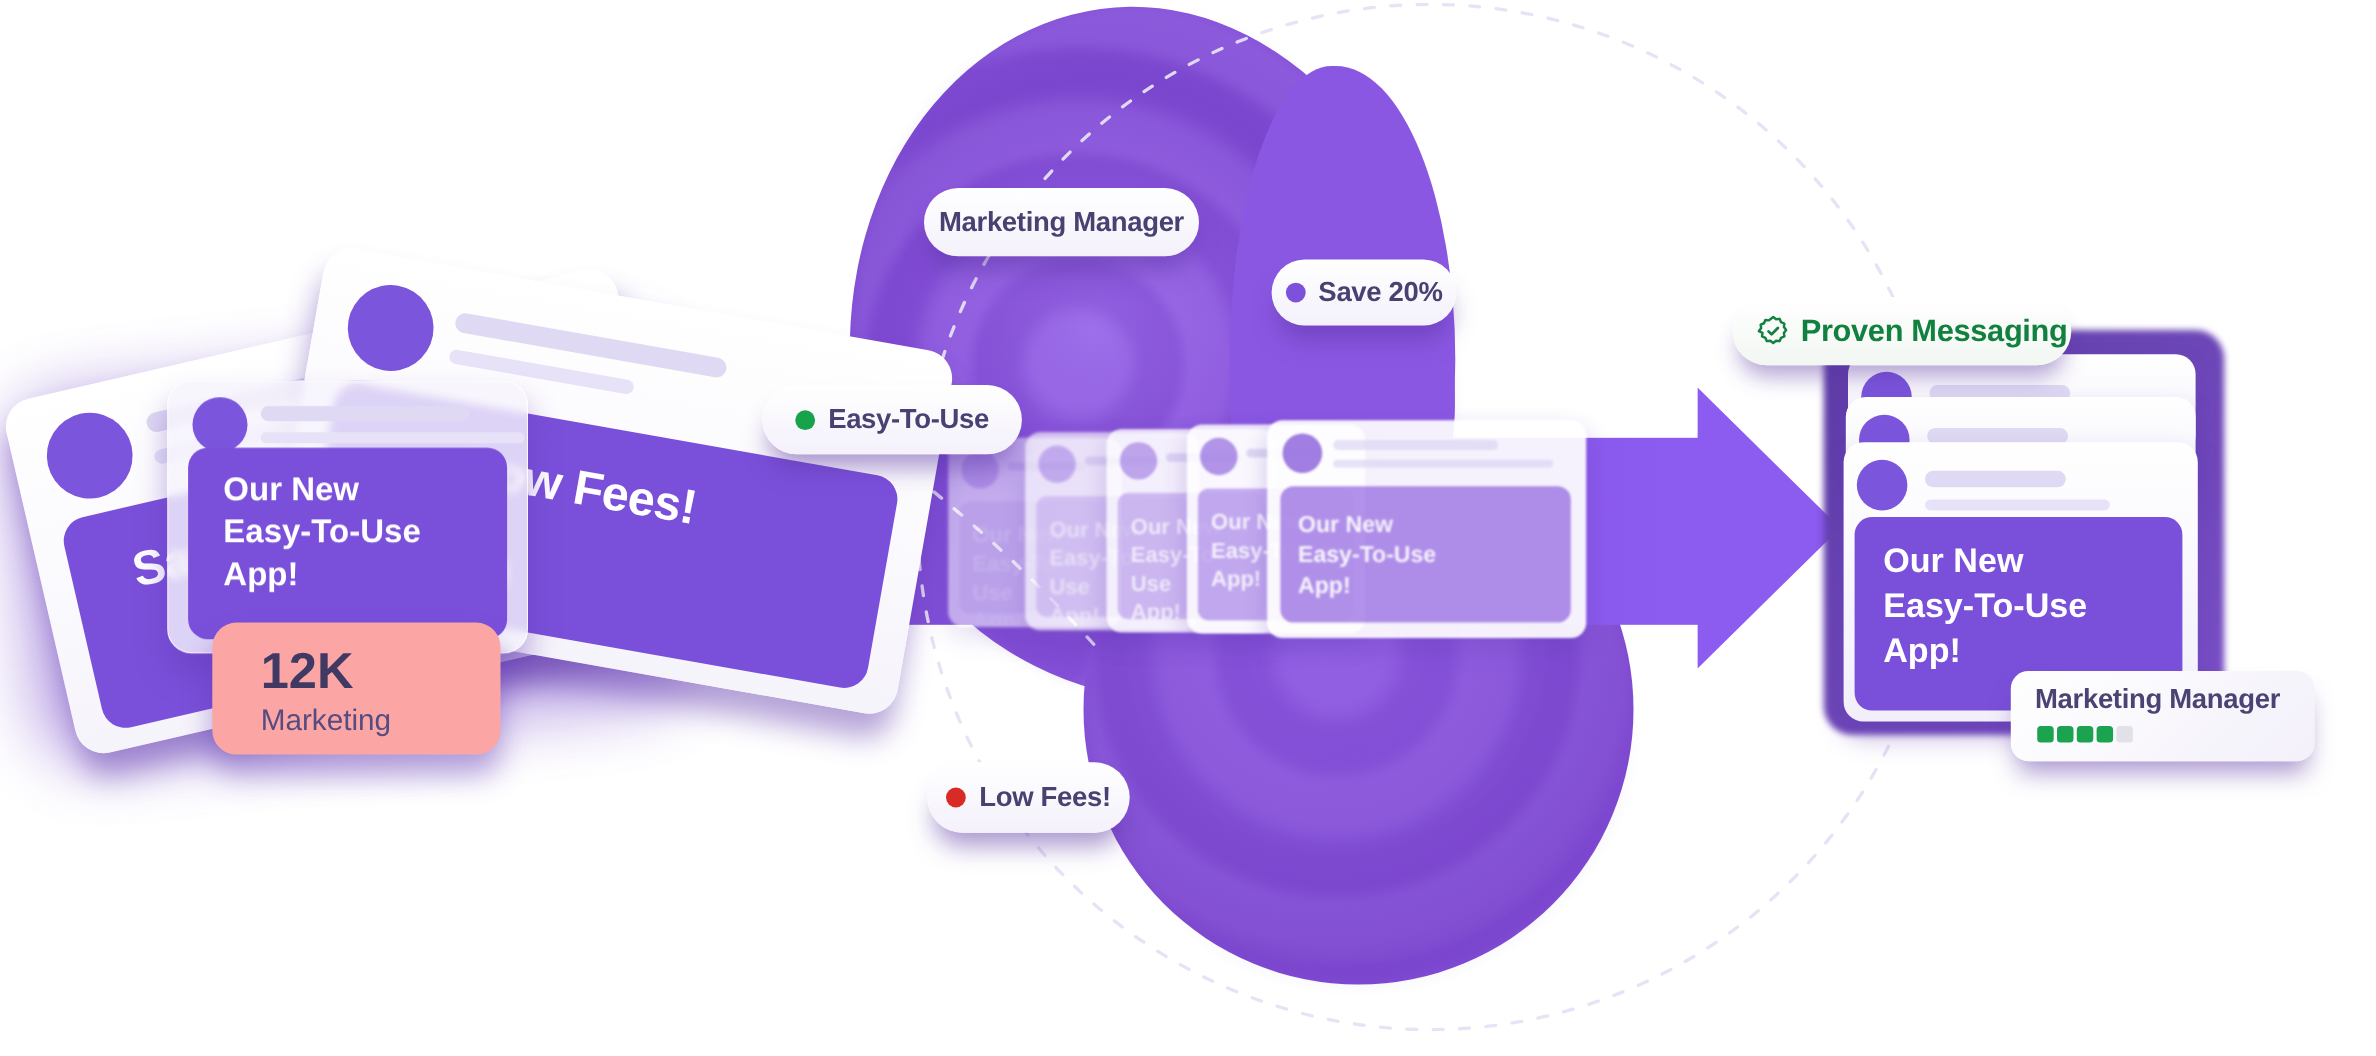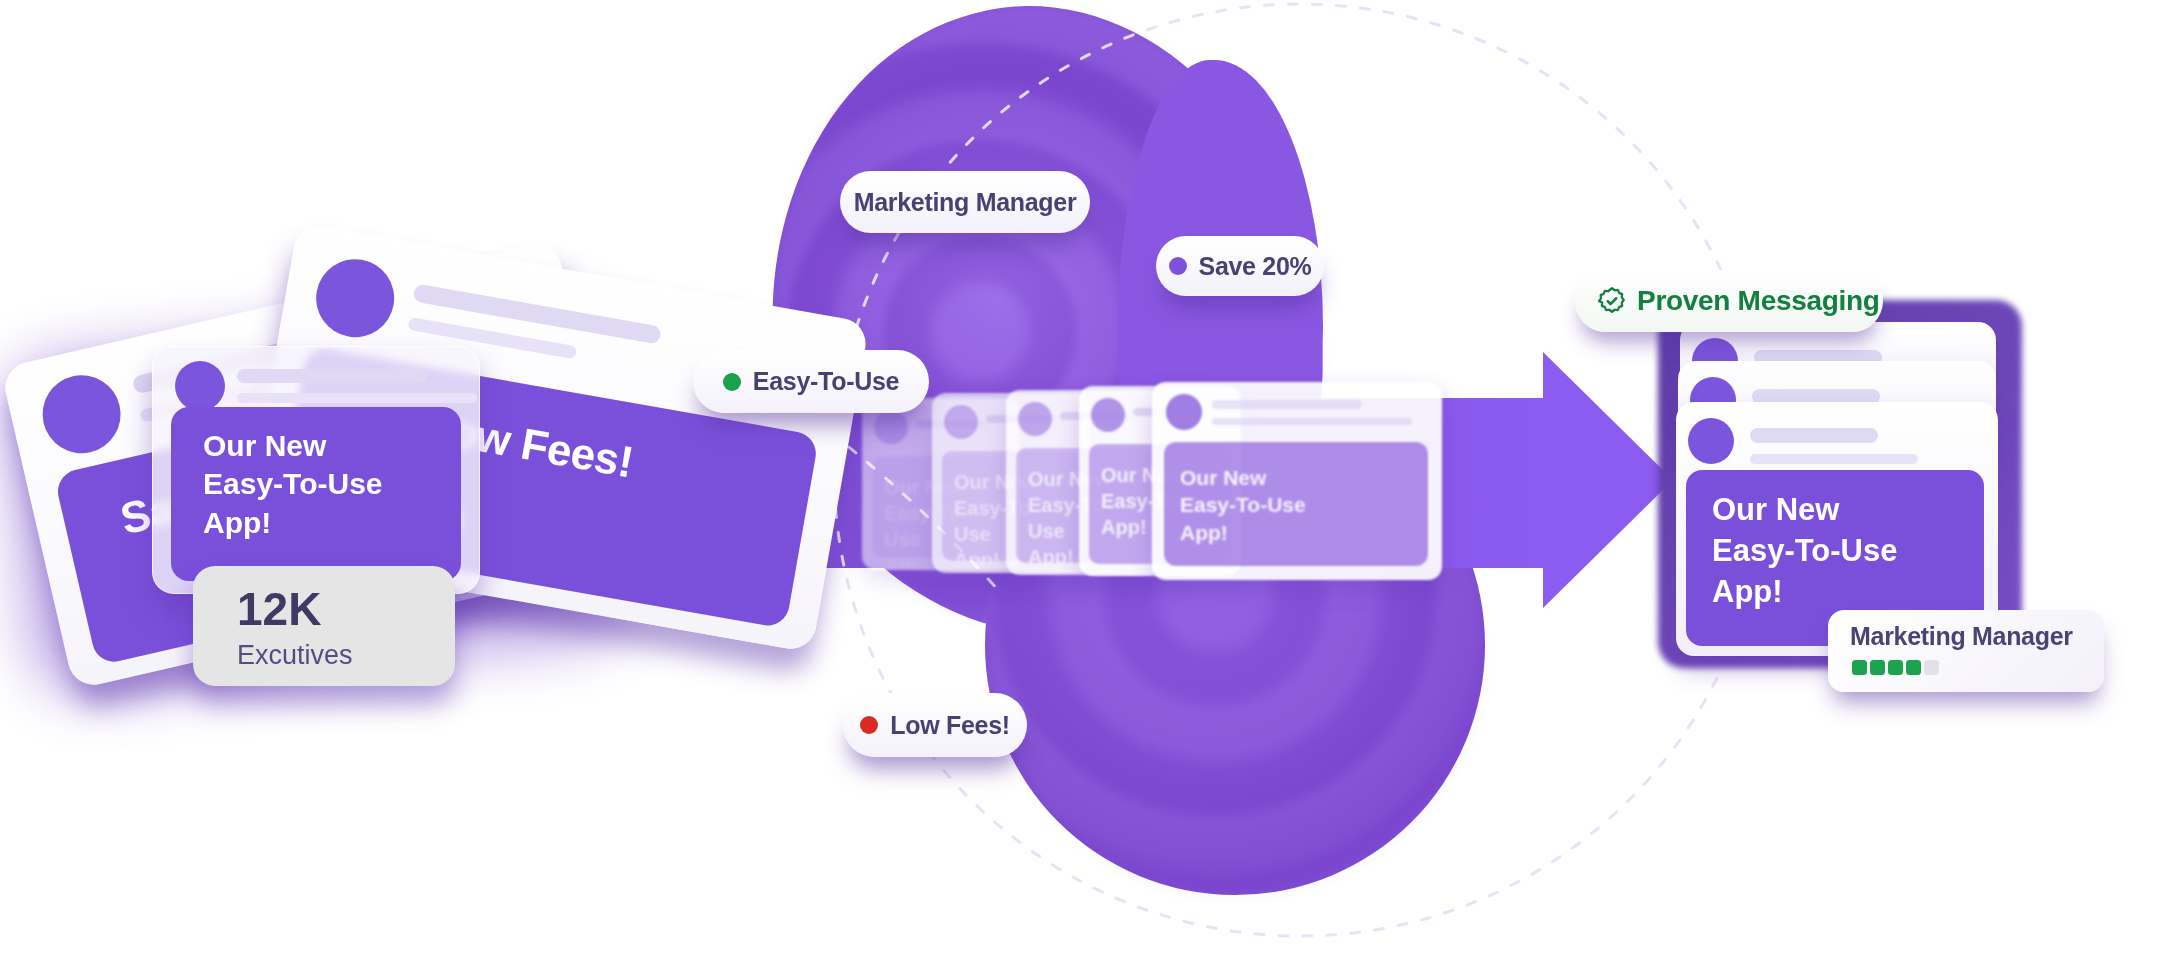--- a/index.html
+++ b/index.html
@@ -47,21 +47,21 @@
     box-shadow:0 22px 26px rgba(90,52,168,.45);}
   .card-bl{left:30px;top:300px;width:570px;height:330px;transform:rotate(-13deg);}
   .card-br{left:265px;top:270px;width:580px;height:335px;transform:rotate(10deg);}
   .big-head{position:absolute;font-size:44px;letter-spacing:-.5px;}
   .cta-bar{position:absolute;background:#f3f0fa;border-radius:999px;}
   .cta-circle{position:absolute;background:#f3f0fa;border-radius:50%;}
   .card-glass{left:152px;top:346px;width:326px;height:246px;border-radius:22px;
     background:rgba(246,244,252,.8);backdrop-filter:blur(4px);
     border:1.5px solid rgba(255,255,255,.75);
     box-shadow:0 18px 28px rgba(96,56,178,.4);}
-  .stat-card{left:193px;top:566px;width:262px;height:120px;border-radius:22px;background:#e5e5e5;
+  .stat-card{left:193px;top:566px;width:262px;height:120px;border-radius:22px;background:#fca5a5;
     box-shadow:0 18px 26px rgba(96,56,178,.45);}
   .stat-value{position:absolute;left:44px;top:16px;font-size:46px;font-weight:700;color:#3f3963;}
   .stat-label{position:absolute;left:44px;top:74px;font-size:27px;font-weight:500;color:#564c82;}
 
   
   .funnel-card{position:absolute;background:rgba(255,255,255,.95);border-radius:14px;
     box-shadow:0 10px 24px rgba(96,56,178,.28);overflow:hidden;}
   .funnel-card .txt{position:absolute;left:10px;right:6px;top:66px;padding:10px 12px;
     font-size:20px;line-height:1.3;font-weight:700;color:rgba(255,255,255,.93);}
   .fc1{left:862px;top:398px;width:158px;height:172px;opacity:.55;filter:blur(1.4px);}
@@ -194,21 +194,21 @@
     <div class="ph-line lite" style="left:84px;top:46px;width:240px;height:10px"></div>
     <div class="inner-box" style="left:18px;top:60px;width:290px;height:174px;border-radius:18px">
       <div class="pre" style="position:absolute;left:32px;top:20px;font-size:30px;line-height:1.28">Our New
 Easy-To-Use
 App!</div>
     </div>
   </div>
 
   <div class="abs stat-card">
     <div class="stat-value">12K</div>
-    <div class="stat-label">Excutives</div>
+    <div class="stat-label">Marketing</div>
   </div>
 
   <div class="pill" style="left:840px;top:171px;width:250px;height:62px">
     <span>Marketing Manager</span>
   </div>
   <div class="pill" style="left:1156px;top:236px;width:168px;height:60px">
     <span class="dot" style="background:#7c52dd"></span>
     <span>Save 20%</span>
   </div>
   <div class="pill" style="left:693px;top:350px;width:236px;height:63px">

